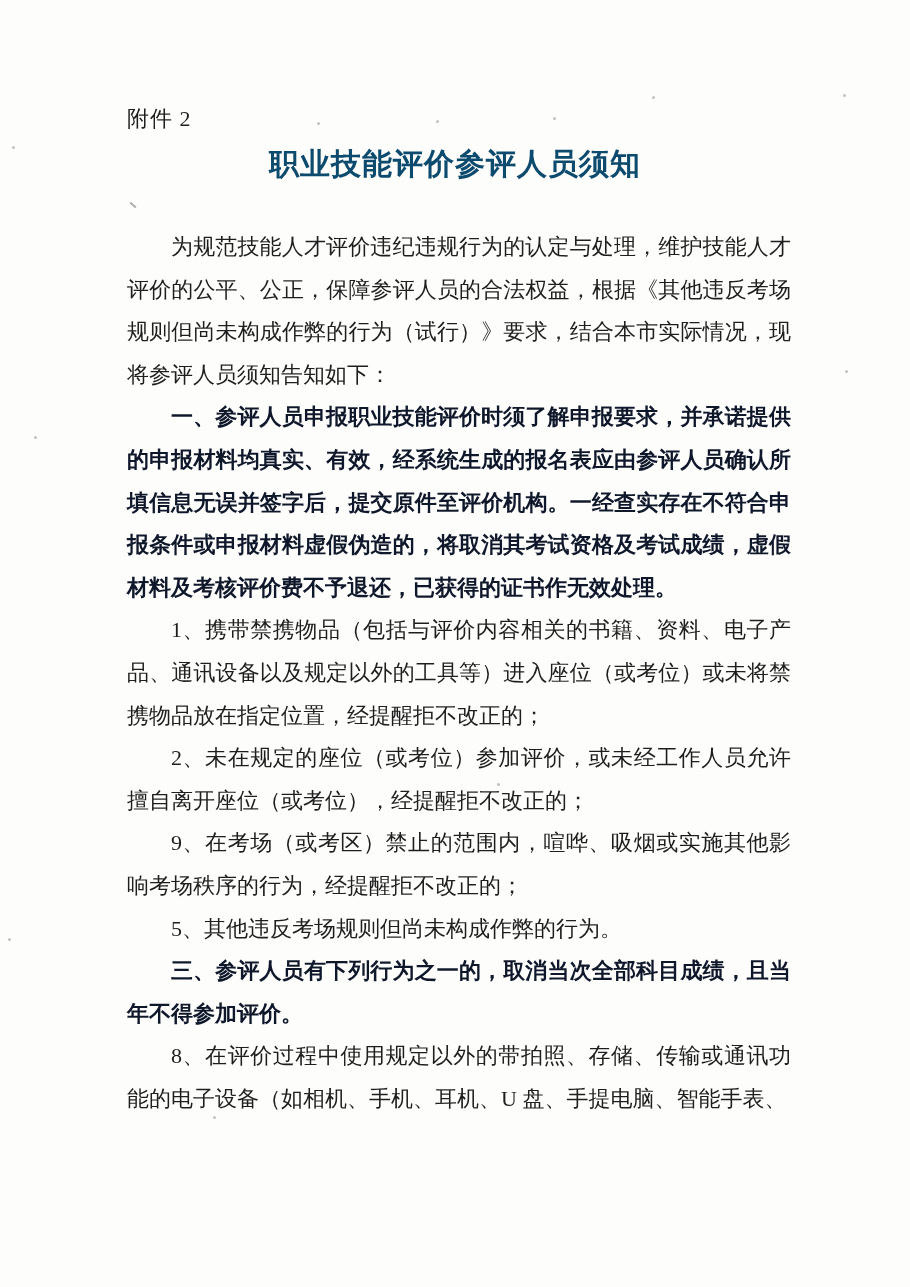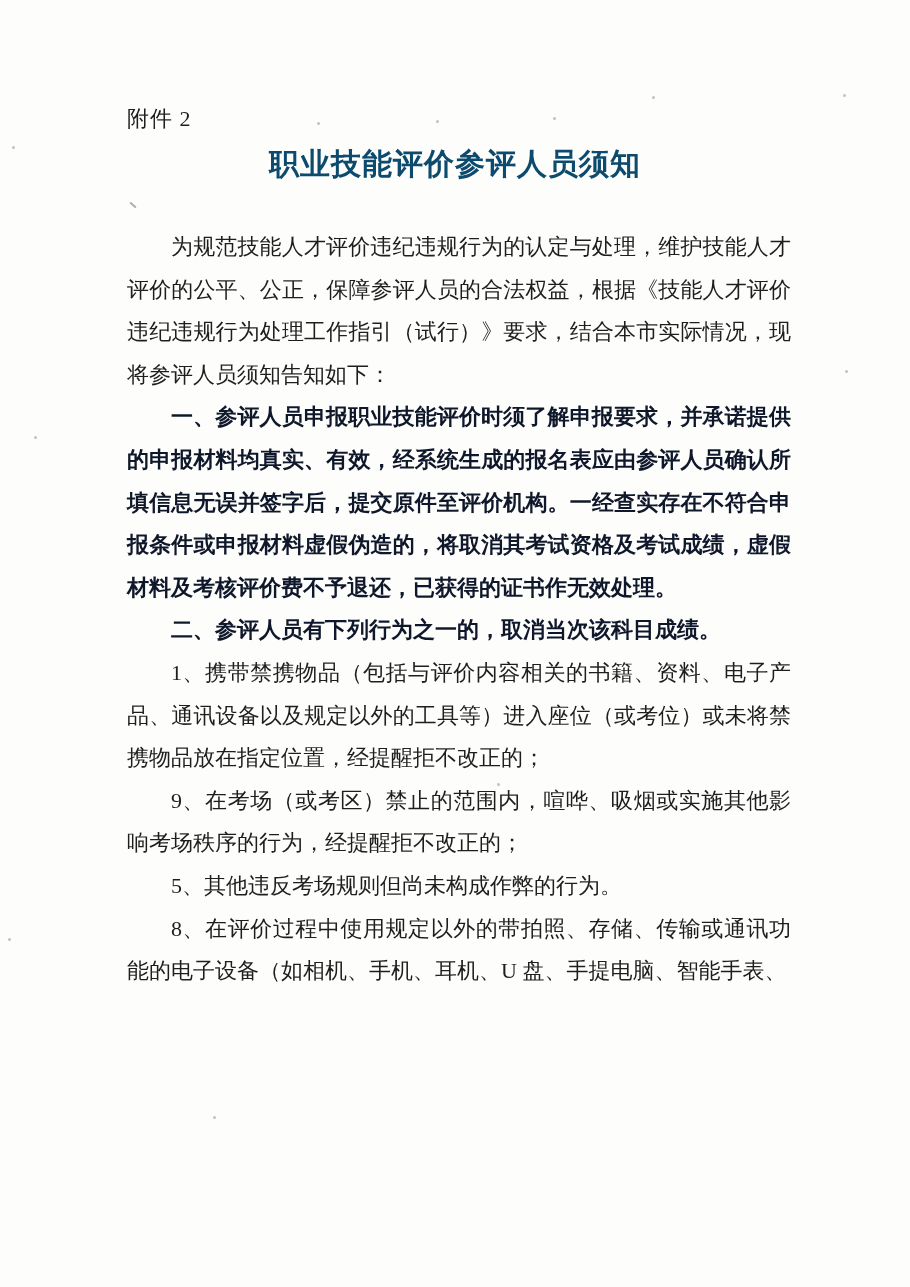--- a/index.html
+++ b/index.html
@@ -79,26 +79,27 @@
 </head>
 <body>
 
 <div class="page">
 
   <div class="attachment">附件 2</div>
 
   <h1 class="doc-title">职业技能评价参评人员须知</h1>
 
   <div class="content">
-    <p>为规范技能人才评价违纪违规行为的认定与处理，维护技能人才评价的公平、公正，保障参评人员的合法权益，根据《技能人才评价违纪违规行为处理工作指引（试行）》要求，结合本市实际情况，现将参评人员须知告知如下：</p>
+    <p>为规范技能人才评价违纪违规行为的认定与处理，维护技能人才评价的公平、公正，保障参评人员的合法权益，根据《其他违反考场规则但尚未构成作弊的行为（试行）》要求，结合本市实际情况，现将参评人员须知告知如下：</p>
     <p class="bold">一、参评人员申报职业技能评价时须了解申报要求，并承诺提供的申报材料均真实、有效，经系统生成的报名表应由参评人员确认所填信息无误并签字后，提交原件至评价机构。一经查实存在不符合申报条件或申报材料虚假伪造的，将取消其考试资格及考试成绩，虚假材料及考核评价费不予退还，已获得的证书作无效处理。</p>
-    <p class="bold">二、参评人员有下列行为之一的，取消当次该科目成绩。</p>
     <p>1、携带禁携物品（包括与评价内容相关的书籍、资料、电子产品、通讯设备以及规定以外的工具等）进入座位（或考位）或未将禁携物品放在指定位置，经提醒拒不改正的；</p>
+    <p>2、未在规定的座位（或考位）参加评价，或未经工作人员允许擅自离开座位（或考位），经提醒拒不改正的；</p>
     <p>9、在考场（或考区）禁止的范围内，喧哗、吸烟或实施其他影响考场秩序的行为，经提醒拒不改正的；</p>
     <p>5、其他违反考场规则但尚未构成作弊的行为。</p>
+    <p class="bold">三、参评人员有下列行为之一的，取消当次全部科目成绩，且当年不得参加评价。</p>
     <p>8、在评价过程中使用规定以外的带拍照、存储、传输或通讯功能的电子设备（如相机、手机、耳机、U 盘、手提电脑、智能手表、</p>
   </div>
 
   <div class="speck" style="left:12px;  top:146px;"></div>
   <div class="speck dash" style="left:129px; top:204px;"></div>
   <div class="speck" style="left:317px; top:122px;"></div>
   <div class="speck" style="left:436px; top:120px;"></div>
   <div class="speck" style="left:553px; top:117px;"></div>
   <div class="speck" style="left:652px; top:96px;"></div>
   <div class="speck" style="left:843px; top:94px;"></div>

